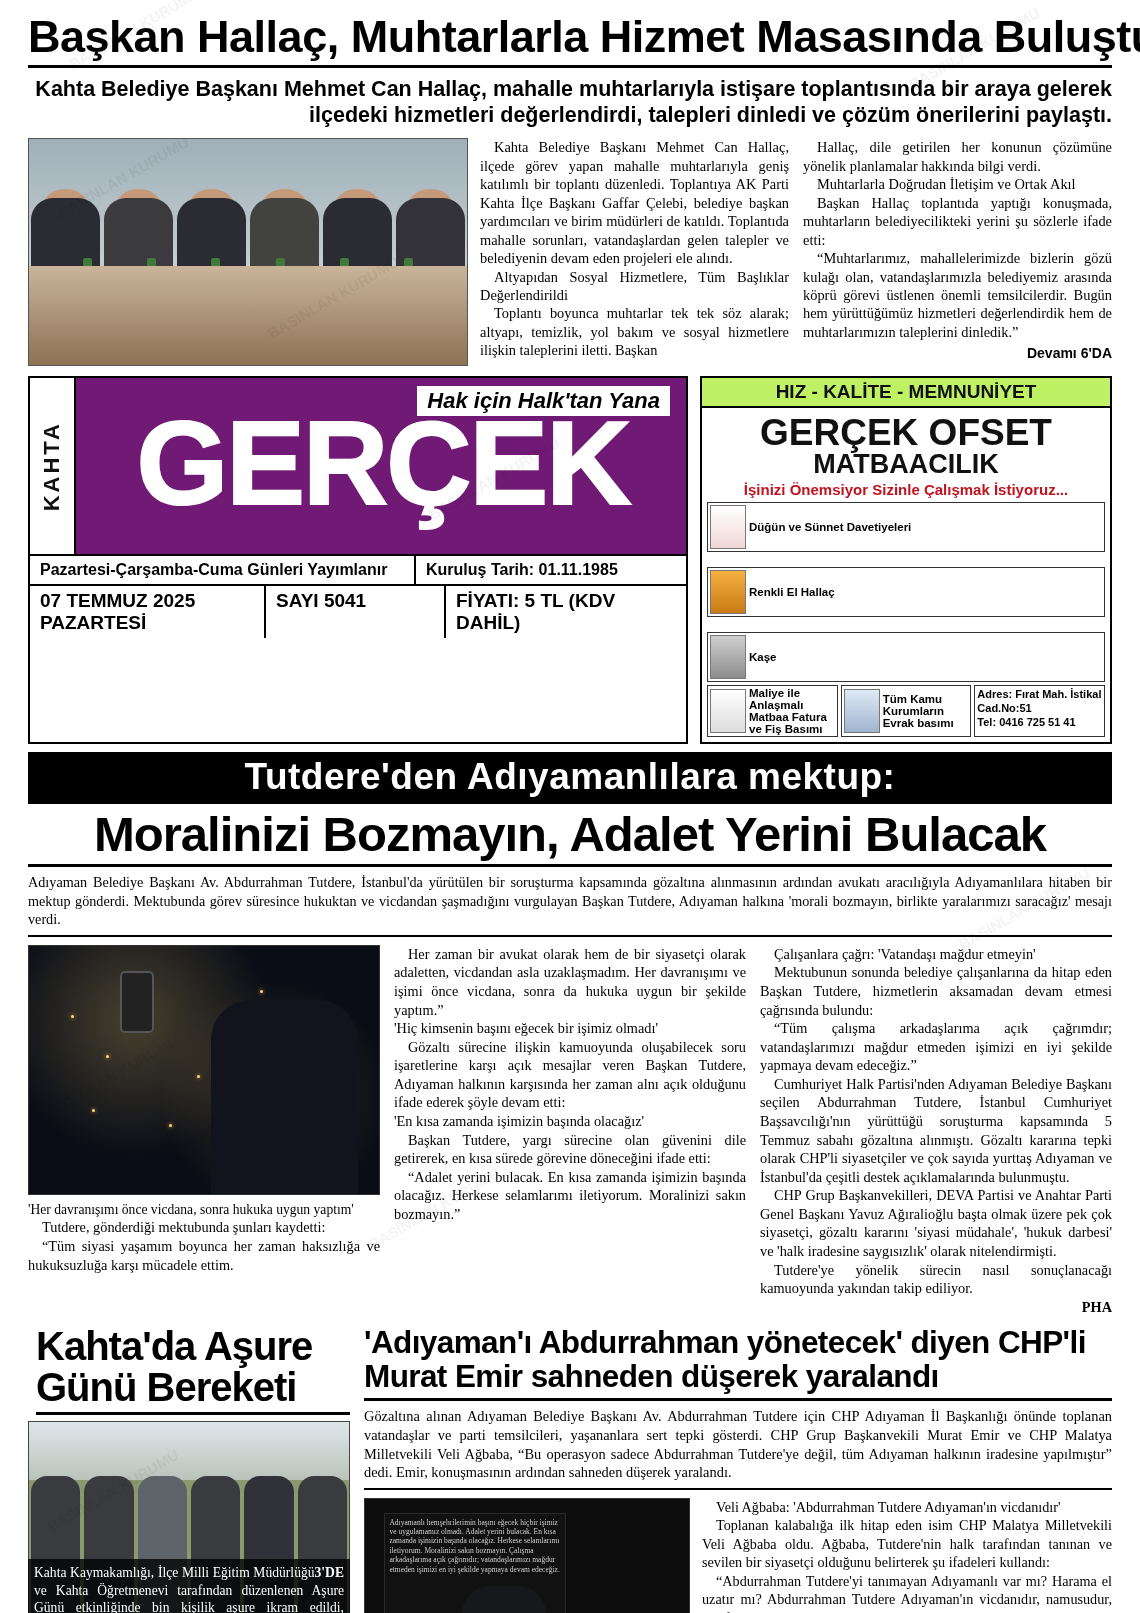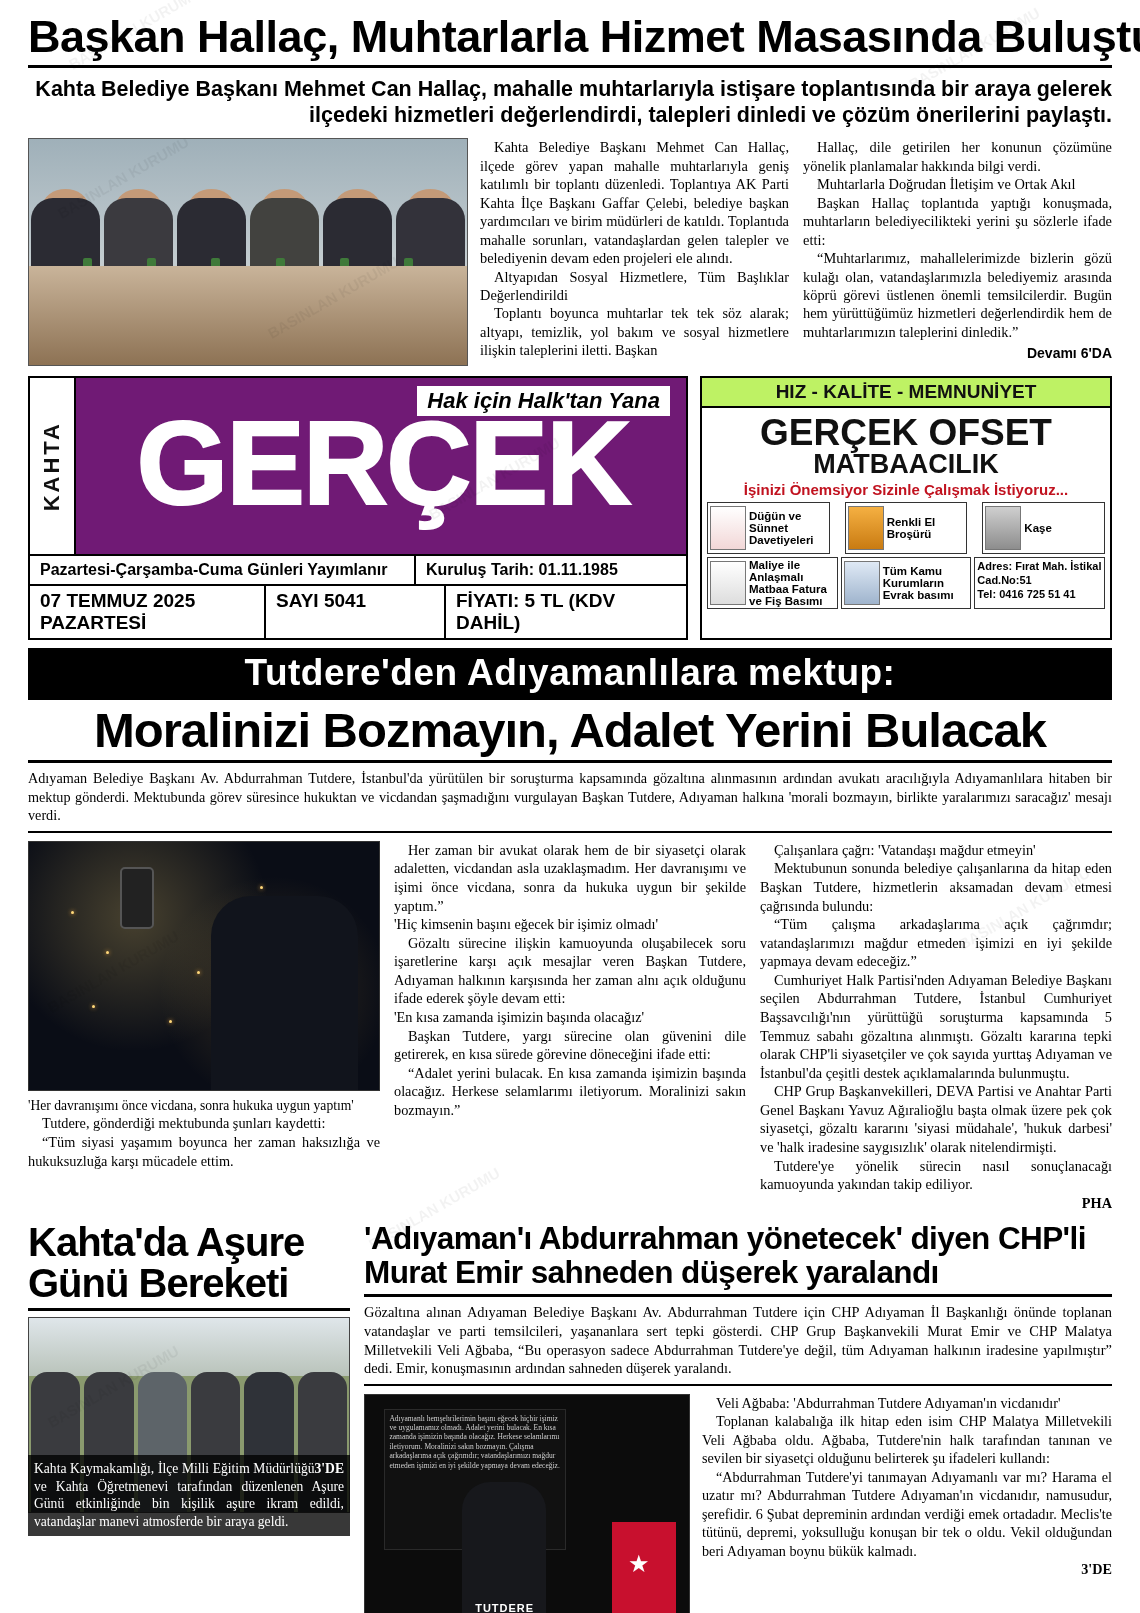--- a/index.html
+++ b/index.html
@@ -120,21 +120,21 @@
     font-size:37px; line-height:1; padding-top:6px; color:#111;
   }
   .ad-title2 {
     text-align:center; font-family:"Liberation Sans", sans-serif; font-weight:bold;
     font-size:27px; line-height:1; color:#111;
   }
   .ad-slogan {
     text-align:center; font-family:"Liberation Sans", sans-serif; font-weight:bold;
     font-size:15px; color:#c1121f; padding:3px 0 4px 0;
   }
-  .ad-grid { display:flex; gap:15px; padding:0 5px; }
+  .ad-grid { display:flex; gap:15px; padding:0 5px;flex-direction:column; }
   .ad-cell {
     flex:1; border:1px solid #333; height:52px; display:flex; align-items:center;
     font-family:"Liberation Sans", sans-serif; font-size:11.5px; font-weight:bold;
     padding:2px; gap:3px; background:#fff;
   }
   .ad-cell .thumb { width:36px; height:44px; flex:0 0 36px; border:1px solid #777; }
   .t-red { background:linear-gradient(#fff,#f2d7d7); }
   .t-orange { background:linear-gradient(#f5b042,#c97b12); }
   .t-gray { background:linear-gradient(#cfcfcf,#8d8d8d); }
   .t-white { background:linear-gradient(#fff,#ddd); }
@@ -179,21 +179,21 @@
   .cap { font-size:13.6px; line-height:1.3; text-align:justify; }
   .pha { text-align:right; font-weight:bold; }
 
   
   .bottom { display:flex; gap:14px; margin-top:10px; }
   .bl { flex:0 0 322px; }
   .br { flex:1; }
   .bl-title {
     font-family:"Liberation Sans", sans-serif; font-weight:bold;
     font-size:40px; line-height:1.02; letter-spacing:-1px;
-    border-bottom:3px solid #000; padding-bottom:4px; margin-bottom:6px;
+    border-bottom:3px solid #000; padding-bottom:4px; margin-bottom:6px;margin-left:8px;
   }
   .bl-photo { width:100%; height:196px; position:relative; overflow:hidden; background:#8a9a6e; border:1px solid #444; }
   .bl-photo .tents { position:absolute; left:0; top:0; right:0; height:30%; background:linear-gradient(#dfe6ea,#b9c3ba); }
   .bl-photo .crowd { position:absolute; left:0; bottom:0; right:0; height:72%; display:flex; }
   .bl-photo .crowd i { flex:1; margin:0 2px; background:#3a3b3f; border-radius:16px 16px 0 0; }
   .bl-photo .crowd i:nth-child(3){ background:#5d6469; }
   .bl-photo .crowd i:nth-child(5){ background:#2f3238; }
   .bl-cap {
     background:rgba(0,0,0,0.78); color:#fff; font-size:13.6px; line-height:1.3;
     padding:5px 6px; text-align:justify; margin-top:-58px; position:relative;
@@ -303,21 +303,21 @@
       <div class="ad-title">GERÇEK OFSET</div>
       <div class="ad-title2">MATBAACILIK</div>
       <div class="ad-slogan">İşinizi Önemsiyor Sizinle Çalışmak İstiyoruz...</div>
       <div class="ad-grid">
         <div class="ad-cell">
           <span class="thumb t-red"></span>
           <span>Düğün ve Sünnet Davetiyeleri</span>
         </div>
         <div class="ad-cell">
           <span class="thumb t-orange"></span>
-          <span>Renkli El Broşürü</span>
+          <span>Renkli El Hallaç</span>
         </div>
         <div class="ad-cell">
           <span class="thumb t-gray"></span>
           <span>Kaşe</span>
         </div>
       </div>
       <div class="ad-grid2">
         <div class="ad-cell">
           <span class="thumb t-white"></span>
           <span>Maliye ile Anlaşmalı Matbaa Fatura ve Fiş Basımı</span>

